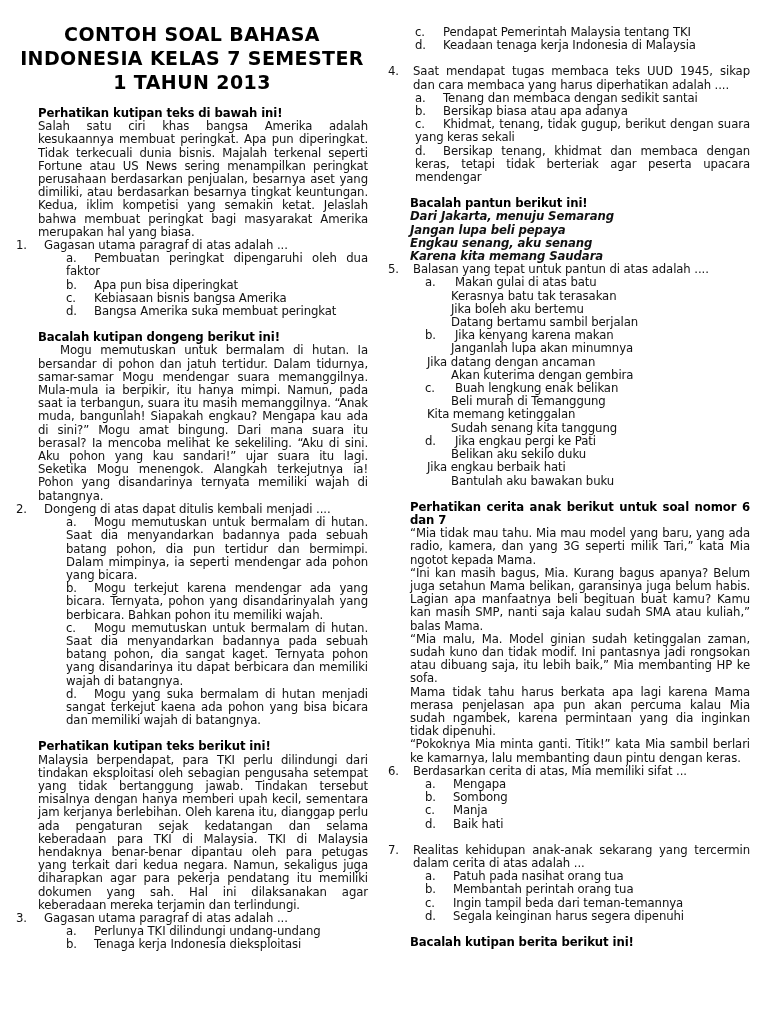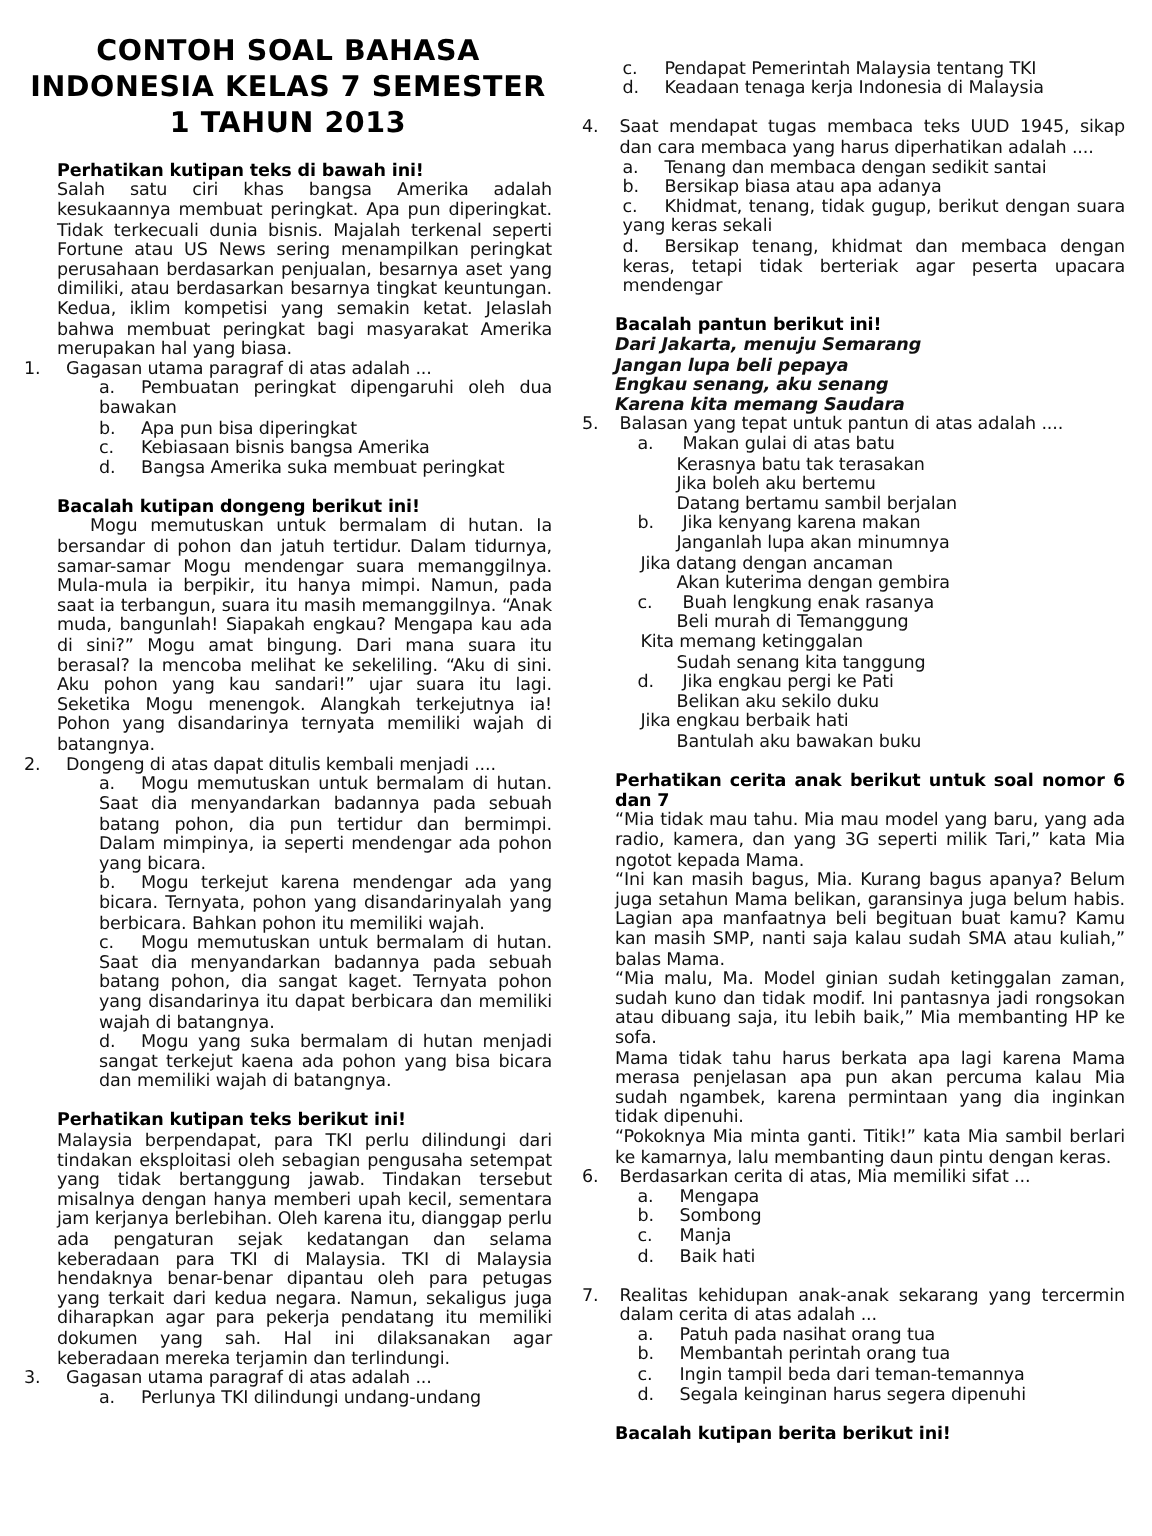--- a/index.html
+++ b/index.html
@@ -6,21 +6,21 @@
   html,body { background:#ffffff; }
   body {
     width:768px; height:1024px; position:relative; overflow:hidden;
     font-family:"DejaVu Sans", sans-serif;
     font-size:11.7px; line-height:13.2px; color:#111;
     letter-spacing:-0.1px;
   }
   .page { position:relative; width:768px; height:1024px; background:#fff; }
   .col { position:absolute; top:0; }
   .col-left  { left:16px;  width:352px; }
-  .col-right { left:388px; width:362px; padding-top:26px; }
+  .col-right { left:388px; width:362px; padding-top:13px; }
   .title {
     margin-top:22px; font-weight:bold; font-size:19px; line-height:24px;
     text-align:center; letter-spacing:0.4px; color:#000;
   }
   .heading { font-weight:bold; margin:13px 0 0 22px; text-align:justify; color:#000; }
   .para { margin-left:22px; text-align:justify; }
   .para.indent { text-indent:22px; }
   .verse { margin-left:22px; }
   .verse.italic { font-style:italic;font-weight:bold; }
   .question { display:flex; }
@@ -51,21 +51,21 @@
       <div data-name="title-line">INDONESIA KELAS 7 SEMESTER</div>
       <div data-name="title-line">1 TAHUN 2013</div>
     </div>
     <div class="blocks" id="left-blocks" data-name="left-blocks">
         <div class="heading" data-name="section-heading">Perhatikan kutipan teks di bawah ini!</div>
         <p class="para" data-name="paragraph">Salah satu ciri khas bangsa Amerika adalah kesukaannya membuat peringkat. Apa pun diperingkat. Tidak terkecuali dunia bisnis. Majalah terkenal seperti Fortune atau US News sering menampilkan peringkat perusahaan berdasarkan penjualan, besarnya aset yang dimiliki, atau berdasarkan besarnya tingkat keuntungan. Kedua, iklim kompetisi yang semakin ketat. Jelaslah bahwa membuat peringkat bagi masyarakat Amerika merupakan hal yang biasa.</p>
         <div class="question" data-name="question-1">
           <div class="qnum" data-name="question-number">1.</div>
           <div class="qbody" data-name="question-body">
             <div class="qtext" data-name="question-text">Gagasan utama paragraf di atas adalah ...</div>
-            <div class="option" data-name="option-a"><span class="opt-label" data-name="option-label">a.</span><span class="opt-text" data-name="option-text">Pembuatan peringkat dipengaruhi oleh dua bawakan</span></div>
+            <div class="option" data-name="option-a"><span class="opt-label" data-name="option-label">a.</span><span class="opt-text" data-name="option-text">Pembuatan peringkat dipengaruhi oleh dua faktor</span></div>
             <div class="option" data-name="option-b"><span class="opt-label" data-name="option-label">b.</span><span class="opt-text" data-name="option-text">Apa pun bisa diperingkat</span></div>
             <div class="option" data-name="option-c"><span class="opt-label" data-name="option-label">c.</span><span class="opt-text" data-name="option-text">Kebiasaan bisnis bangsa Amerika</span></div>
             <div class="option" data-name="option-d"><span class="opt-label" data-name="option-label">d.</span><span class="opt-text" data-name="option-text">Bangsa Amerika suka membuat peringkat</span></div>
           </div>
         </div>
         <div class="heading" data-name="section-heading">Bacalah kutipan dongeng berikut ini!</div>
         <p class="para indent" data-name="paragraph">Mogu memutuskan untuk bermalam di hutan. Ia bersandar di pohon dan jatuh tertidur. Dalam tidurnya, samar-samar Mogu mendengar suara memanggilnya. Mula-mula ia berpikir, itu hanya mimpi. Namun, pada saat ia terbangun, suara itu masih memanggilnya. “Anak muda, bangunlah! Siapakah engkau? Mengapa kau ada di sini?” Mogu amat bingung. Dari mana suara itu berasal? Ia mencoba melihat ke sekeliling. “Aku di sini. Aku pohon yang kau sandari!” ujar suara itu lagi. Seketika Mogu menengok. Alangkah terkejutnya ia! Pohon yang disandarinya ternyata memiliki wajah di batangnya.</p>
         <div class="question" data-name="question-2">
           <div class="qnum" data-name="question-number">2.</div>
           <div class="qbody" data-name="question-body">
@@ -76,20 +76,21 @@
             <div class="option" data-name="option-d"><span class="opt-label" data-name="option-label">d.</span><span class="opt-text" data-name="option-text">Mogu yang suka bermalam di hutan menjadi sangat terkejut kaena ada pohon yang bisa bicara dan memiliki wajah di batangnya.</span></div>
           </div>
         </div>
         <div class="heading" data-name="section-heading">Perhatikan kutipan teks berikut ini!</div>
         <p class="para" data-name="paragraph">Malaysia berpendapat, para TKI perlu dilindungi dari tindakan eksploitasi oleh sebagian pengusaha setempat yang tidak bertanggung jawab. Tindakan tersebut misalnya dengan hanya memberi upah kecil, sementara jam kerjanya berlebihan. Oleh karena itu, dianggap perlu ada pengaturan sejak kedatangan dan selama keberadaan para TKI di Malaysia. TKI di Malaysia hendaknya benar-benar dipantau oleh para petugas yang terkait dari kedua negara. Namun, sekaligus juga diharapkan agar para pekerja pendatang itu memiliki dokumen yang sah. Hal ini dilaksanakan agar keberadaan mereka terjamin dan terlindungi.</p>
         <div class="question" data-name="question-3">
           <div class="qnum" data-name="question-number">3.</div>
           <div class="qbody" data-name="question-body">
             <div class="qtext" data-name="question-text">Gagasan utama paragraf di atas adalah ...</div>
             <div class="option" data-name="option-a"><span class="opt-label" data-name="option-label">a.</span><span class="opt-text" data-name="option-text">Perlunya TKI dilindungi undang-undang</span></div>
+            <div class="option" data-name="option-b"><span class="opt-label" data-name="option-label">b.</span><span class="opt-text" data-name="option-text">Tenaga kerja Indonesia dieksploitasi</span></div>
           </div>
         </div>
       </div>
   </div>
   <div class="col col-right" data-name="right-column">
     <div class="blocks" id="right-blocks" data-name="right-blocks">
         <div class="opts-block" data-name="options-continued">
           <div class="option" data-name="option-c"><span class="opt-label" data-name="option-label">c.</span><span class="opt-text" data-name="option-text">Pendapat Pemerintah Malaysia tentang TKI</span></div>
           <div class="option" data-name="option-d"><span class="opt-label" data-name="option-label">d.</span><span class="opt-text" data-name="option-text">Keadaan tenaga kerja Indonesia di Malaysia</span></div>
         </div>
@@ -120,21 +121,21 @@
               <div class="vline cont" data-name="option-verse-line">Jika boleh aku bertemu</div>
               <div class="vline cont" data-name="option-verse-line">Datang bertamu sambil berjalan</div>
             </div>
             <div class="option voption" data-name="option-b">
               <div class="vline first" data-name="option-verse-line"><span class="opt-label" data-name="option-label">b.</span><span data-name="option-verse-text">Jika kenyang karena makan</span></div>
               <div class="vline cont" data-name="option-verse-line">Janganlah lupa akan minumnya</div>
               <div class="vline outdent" data-name="option-verse-line">Jika datang dengan ancaman</div>
               <div class="vline cont" data-name="option-verse-line">Akan kuterima dengan gembira</div>
             </div>
             <div class="option voption" data-name="option-c">
-              <div class="vline first" data-name="option-verse-line"><span class="opt-label" data-name="option-label">c.</span><span data-name="option-verse-text">Buah lengkung enak rasanya</span></div>
+              <div class="vline first" data-name="option-verse-line"><span class="opt-label" data-name="option-label">c.</span><span data-name="option-verse-text">Buah lengkung enak belikan</span></div>
               <div class="vline cont" data-name="option-verse-line">Beli murah di Temanggung</div>
               <div class="vline outdent" data-name="option-verse-line">Kita memang ketinggalan</div>
               <div class="vline cont" data-name="option-verse-line">Sudah senang kita tanggung</div>
             </div>
             <div class="option voption" data-name="option-d">
               <div class="vline first" data-name="option-verse-line"><span class="opt-label" data-name="option-label">d.</span><span data-name="option-verse-text">Jika engkau pergi ke Pati</span></div>
               <div class="vline cont" data-name="option-verse-line">Belikan aku sekilo duku</div>
               <div class="vline outdent" data-name="option-verse-line">Jika engkau berbaik hati</div>
               <div class="vline cont" data-name="option-verse-line">Bantulah aku bawakan buku</div>
             </div>

